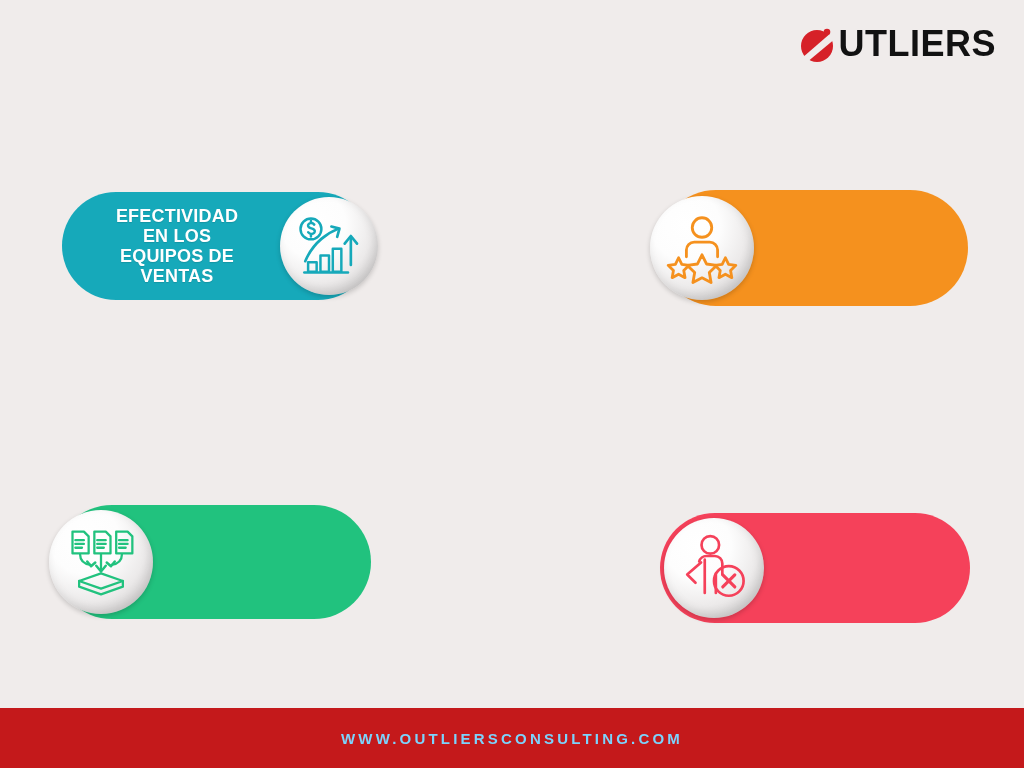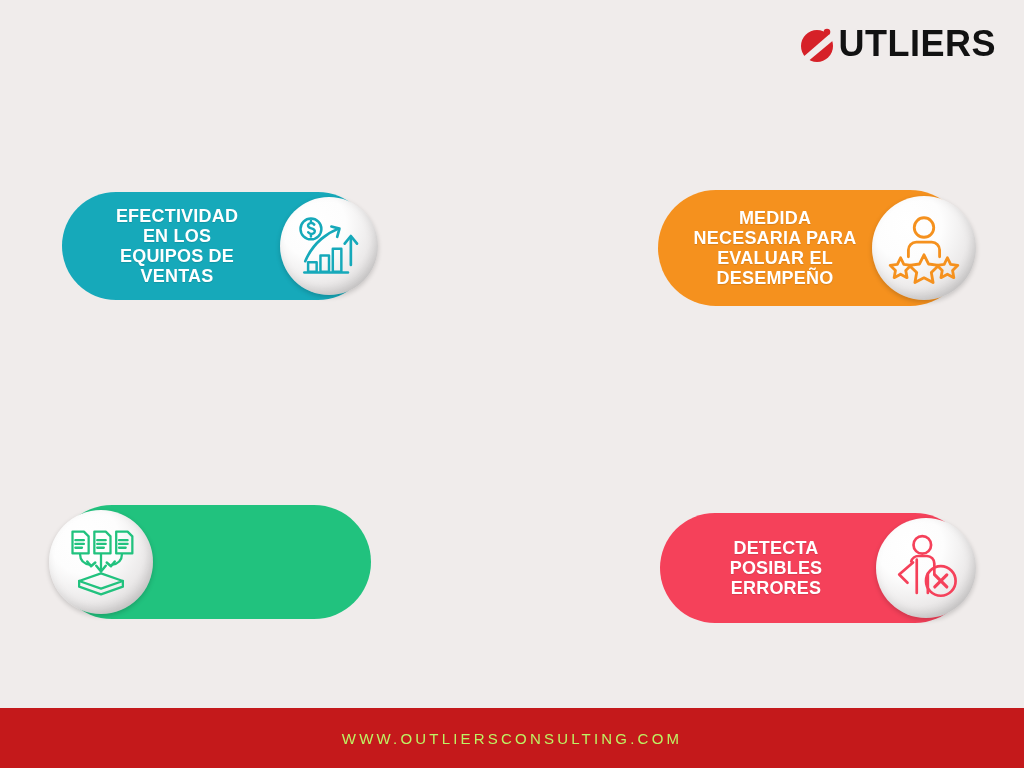--- a/index.html
+++ b/index.html
@@ -73,21 +73,21 @@
     color:#7b35c9; font-weight:bold; font-size:22px; line-height:1.17;
     text-align:center; white-space:pre-line; letter-spacing:0.2px;
   }
 
   
   .footer {
     position:absolute; left:0; bottom:0; width:1024px; height:60px;
     background:#c4191b; display:flex; align-items:center; justify-content:center;
   }
   .footer-text {
-    color:#bef264; font-weight:normal; font-size:15px; letter-spacing:3.2px;
+    color:#7dd3fc; font-weight:bold; font-size:15px; letter-spacing:3.2px;
   }
 </style>
 </head>
 <body>
 
 <div class="canvas">
 
   <div class="logo">
     <span class="logo-mark">
       <svg viewBox="0 0 44 44" width="44" height="44">
@@ -115,24 +115,20 @@
         <path d="M56.5 37.5L63 29.5l6.5 8" stroke-width="2.8"></path>
         <rect x="18" y="57" width="9" height="10"></rect>
         <rect x="31" y="50" width="9" height="17"></rect>
         <rect x="44" y="43" width="9" height="24"></rect>
         <path d="M14 68h46"></path>
       </svg>
     </div>
   </div>
 
   <div class="pill pill-orange">
-    <div class="pill-text">MEDIDA
-NECESARIA PARA
-EVALUAR EL
-DESEMPEÑO</div>
     <div class="sphere">
       <svg viewBox="0 0 80 80" width="78" height="78" fill="none" stroke="#f5911e" stroke-width="2.9" stroke-linecap="round" stroke-linejoin="round">
         <circle cx="40" cy="19" r="10"></circle>
         <path d="M24 49v-7a8 8 0 018-8h16a8 8 0 018 8v7"></path>
         <path d="M40 47l4.6 9.4 10.4 1.5-7.5 7.3 1.8 10.3L40 70.6l-9.3 4.9 1.8-10.3-7.5-7.3 10.4-1.5z"></path>
         <path d="M16 50l3.3 6.7 7.4 1.1-5.4 5.2 1.3 7.4L16 66.9l-6.6 3.5 1.3-7.4-5.4-5.2 7.4-1.1z"></path>
         <path d="M64 50l3.3 6.7 7.4 1.1-5.4 5.2 1.3 7.4L64 66.9l-6.6 3.5 1.3-7.4-5.4-5.2 7.4-1.1z"></path>
       </svg>
     </div>
   </div>
@@ -152,23 +148,20 @@
         <path d="M54.5 39.5L50.5 44.5L46 40.5" stroke-width="2.6"></path>
         <path d="M40 32v17"></path>
         <path d="M35 44l5 6 5-6" stroke-width="2.6"></path>
         <path d="M40 52L17 60l23 8 23-8z"></path>
         <path d="M17 60v6l23 8 23-8v-6"></path>
       </svg>
     </div>
   </div>
 
   <div class="pill pill-red">
-    <div class="pill-text">DETECTA
-POSIBLES
-ERRORES</div>
     <div class="sphere">
       <svg viewBox="0 0 80 80" width="74" height="74" fill="none" stroke="#f5415a" stroke-width="2.9" stroke-linecap="round" stroke-linejoin="round">
         <circle cx="36" cy="15" r="9.5"></circle>
         <path d="M24 33a8 8 0 018-6h9a8 8 0 018 8v12"></path>
         <path d="M30 31v36M42 46v21"></path>
         <path d="M26 34L11 47l9 9"></path>
         <circle cx="56" cy="54" r="16"></circle>
         <path d="M49.5 47.5l13 13M62.5 47.5l-13 13" stroke-width="3.4"></path>
       </svg>
     </div>

